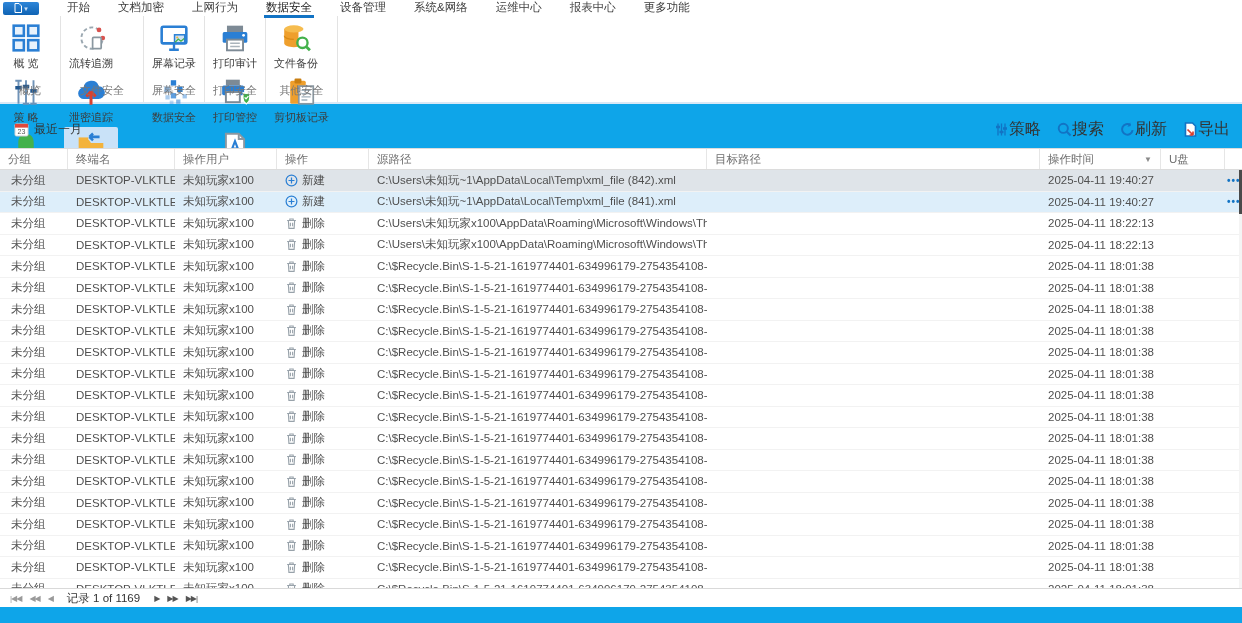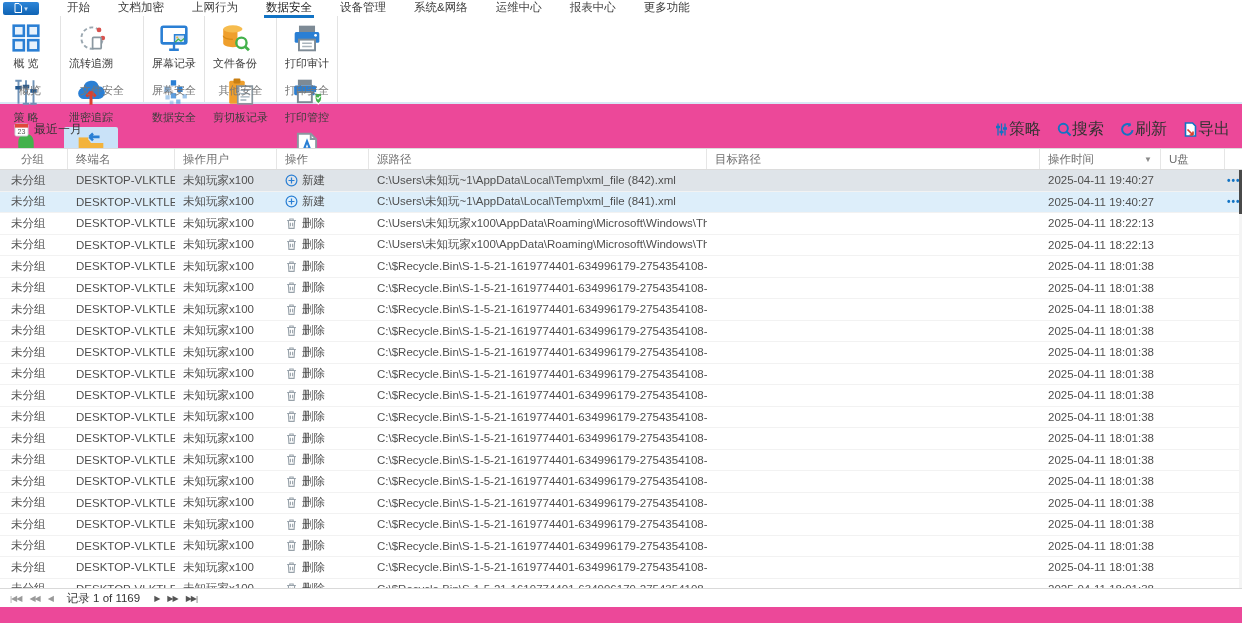--- a/index.html
+++ b/index.html
@@ -1,18 +1,18 @@
 <!DOCTYPE html>
 <html><head>
 <meta charset="utf-8">
 <style>
   * { margin:0; padding:0; box-sizing:border-box; }
   html,body { width:1242px; height:623px; overflow:hidden; background:#fff;
     font-family:"Liberation Sans","DejaVu Sans",sans-serif; }
-  .app { width:1242px; height:623px; display:flex; flex-direction:column; background:#ec4899; }
+  .app { width:1242px; height:623px; display:flex; flex-direction:column; background:#0ea5e9; }
 
   
   .menubar { height:16px; display:flex; align-items:center; background:#fff; flex:none; }
   .appbtn { width:36px; height:13px; margin-left:3px; background:linear-gradient(#2f86d8,#0f63b4);
     border-radius:2px; display:flex; align-items:center; justify-content:center; gap:2px; cursor:pointer; }
   .appbtn svg { display:block; }
   .appbtn .chev { color:#cfe3f7; font-size:7px; line-height:1; }
   .menu-items { display:flex; margin-left:14px; }
   .menu-item { font-size:11.5px; color:#3d3d3d; padding:1px 14px 2px 14px; cursor:pointer; position:relative; white-space:nowrap; }
   .menu-item.active { color:#1a1a1a; }
@@ -34,21 +34,21 @@
   .datechip { display:flex; align-items:center; gap:5px; font-size:12px; color:#333; cursor:pointer; }
   .factions { margin-left:auto; display:flex; align-items:center; gap:16px; }
   .faction { display:flex; align-items:center; font-size:16px; color:#333; cursor:pointer; }
   .sic { width:15px; height:15px; display:block; }
 
   
   .thead { height:22px; display:flex; border-top:1px solid #dcdcdc; border-bottom:1px solid #dcdcdc;
     background:#fff; flex:none; }
   .th { display:flex; align-items:center; font-size:11.5px; color:#6f6f6f; padding-left:8px;
     border-right:1px solid #e6e6e6; white-space:nowrap; overflow:hidden; cursor:pointer; }
-  .th.c-group { padding-left:21px; }
+  .th.c-group { padding-left:8px; }
   .sortarrow { margin-left:auto; margin-right:8px; font-size:8px; color:#8a8a8a; }
   .c-group{width:68px}.c-term{width:107px}.c-user{width:102px}.c-op{width:92px}
   .c-src{width:338px}.c-tgt{width:333px}.c-time{width:121px}.c-usb{width:64px}.c-act{width:17px;border-right:none}
   .tbody { height:418px; overflow:hidden; position:relative; flex:none; }
   .trow { height:21.5px; display:flex; align-items:center; border-bottom:1px solid #f2f2f2; cursor:pointer; background:#fff; }
   .trow.selected { background:#dfe4e9; }
   .trow.hover { background:#ddeefa; }
   .td { font-size:11.5px; color:#4f4f4f; padding-left:8px; white-space:nowrap; overflow:hidden; height:100%;
     display:flex; align-items:center; gap:4px; }
   .td.c-group { padding-left:11px;text-align:right; }
@@ -213,73 +213,73 @@
           <span class="lbl">数据安全</span>
         </div>
       </div>
       <div class="rglabel">屏幕安全</div>
     </div>
 
     <div class="rgroup">
       <div class="ritems">
         <div class="ritem">
           <svg class="ric" viewBox="0 0 28 28">
+              <rect x="6.5" y="2.5" width="15" height="6" fill="#7d8a95"></rect>
+              <rect x="2.5" y="8.5" width="23" height="10" rx="1.5" fill="#2a7fd4"></rect>
+              <circle cx="22" cy="11.5" r="1.3" fill="#fff"></circle>
+              <rect x="6.5" y="15.5" width="15" height="10" fill="#fff" stroke="#7d8a95" stroke-width="1.8"></rect>
+              <path d="M9.5 19h9M9.5 22h9" stroke="#aab4bc" stroke-width="1.4"></path>
+            </svg>
+          <span class="lbl">打印审计</span>
+        </div>
+        <div class="ritem">
+          <svg class="ric" viewBox="0 0 28 28">
+              <rect x="5.5" y="2.5" width="13" height="5.5" fill="#7d8a95"></rect>
+              <rect x="2" y="8" width="20.5" height="9" rx="1.5" fill="#2a7fd4"></rect>
+              <rect x="5.5" y="14" width="13" height="9.5" fill="#fff" stroke="#7d8a95" stroke-width="1.8"></rect>
+              <path d="M21.5 14.5c2 1.1 4.2 1.1 6.2 0v5.3c0 3.3-3.1 5.4-3.1 5.4s-3.1-2.1-3.1-5.4z" fill="#43b14b" stroke="#fff" stroke-width="1"></path>
+              <path d="M23 19l1.3 1.4 2.2-2.6" stroke="#fff" stroke-width="1.2" fill="none"></path>
+            </svg>
+          <span class="lbl">打印管控</span>
+        </div>
+        <div class="ritem">
+          <svg class="ric" viewBox="0 0 28 28">
+              <path d="M5.5 2.5h12l5 5v18h-17z" fill="#fff" stroke="#8a97a0" stroke-width="1.8"></path>
+              <path d="M17.5 2.5v5h5" fill="none" stroke="#8a97a0" stroke-width="1.8"></path>
+              <path d="M10 20l4-10.5L18 20M11.5 16.5h5" stroke="#2a7fd4" stroke-width="2" fill="none"></path>
+            </svg>
+          <span class="lbl">打印水印</span>
+        </div>
+      </div>
+      <div class="rglabel">打印安全</div>
+    </div>
+
+    <div class="rgroup">
+      <div class="ritems">
+        <div class="ritem">
+          <svg class="ric" viewBox="0 0 28 28">
               <path d="M3 5.5v13.5c0 2 4 3.6 9 3.6 1.5 0 3-.15 4.3-.4V5.5z" fill="#ef9f2c"></path>
               <ellipse cx="12" cy="5.5" rx="9" ry="3.3" fill="#f6bc4e"></ellipse>
               <path d="M3 12c0 1.8 4 3.3 9 3.3" stroke="#d88a15" stroke-width="1.2" fill="none"></path>
               <circle cx="20" cy="18.5" r="4.8" fill="#fff" fill-opacity=".5" stroke="#43b14b" stroke-width="2.2"></circle>
               <path d="M23.6 22.1L27 25.5" stroke="#43b14b" stroke-width="2.6"></path>
             </svg>
           <span class="lbl">文件备份</span>
         </div>
         <div class="ritem">
           <svg class="ric" viewBox="0 0 28 28">
               <rect x="3" y="3.5" width="14.5" height="21.5" rx="1.5" fill="#ef9f2c"></rect>
               <rect x="7" y="1.5" width="6.5" height="4.5" rx="1" fill="#c97f12"></rect>
               <rect x="11" y="8.5" width="13.5" height="16.5" fill="#fff" stroke="#8a97a0" stroke-width="1.6"></rect>
               <path d="M13.5 12.5h8.5M13.5 15.5h8.5M13.5 18.5h8.5M13.5 21.5h5.5" stroke="#9fb0bc" stroke-width="1.3"></path>
             </svg>
           <span class="lbl">剪切板记录</span>
         </div>
       </div>
       <div class="rglabel">其他安全</div>
-    </div>
-
-    <div class="rgroup">
-      <div class="ritems">
-        <div class="ritem">
-          <svg class="ric" viewBox="0 0 28 28">
-              <rect x="6.5" y="2.5" width="15" height="6" fill="#7d8a95"></rect>
-              <rect x="2.5" y="8.5" width="23" height="10" rx="1.5" fill="#2a7fd4"></rect>
-              <circle cx="22" cy="11.5" r="1.3" fill="#fff"></circle>
-              <rect x="6.5" y="15.5" width="15" height="10" fill="#fff" stroke="#7d8a95" stroke-width="1.8"></rect>
-              <path d="M9.5 19h9M9.5 22h9" stroke="#aab4bc" stroke-width="1.4"></path>
-            </svg>
-          <span class="lbl">打印审计</span>
-        </div>
-        <div class="ritem">
-          <svg class="ric" viewBox="0 0 28 28">
-              <rect x="5.5" y="2.5" width="13" height="5.5" fill="#7d8a95"></rect>
-              <rect x="2" y="8" width="20.5" height="9" rx="1.5" fill="#2a7fd4"></rect>
-              <rect x="5.5" y="14" width="13" height="9.5" fill="#fff" stroke="#7d8a95" stroke-width="1.8"></rect>
-              <path d="M21.5 14.5c2 1.1 4.2 1.1 6.2 0v5.3c0 3.3-3.1 5.4-3.1 5.4s-3.1-2.1-3.1-5.4z" fill="#43b14b" stroke="#fff" stroke-width="1"></path>
-              <path d="M23 19l1.3 1.4 2.2-2.6" stroke="#fff" stroke-width="1.2" fill="none"></path>
-            </svg>
-          <span class="lbl">打印管控</span>
-        </div>
-        <div class="ritem">
-          <svg class="ric" viewBox="0 0 28 28">
-              <path d="M5.5 2.5h12l5 5v18h-17z" fill="#fff" stroke="#8a97a0" stroke-width="1.8"></path>
-              <path d="M17.5 2.5v5h5" fill="none" stroke="#8a97a0" stroke-width="1.8"></path>
-              <path d="M10 20l4-10.5L18 20M11.5 16.5h5" stroke="#2a7fd4" stroke-width="2" fill="none"></path>
-            </svg>
-          <span class="lbl">打印水印</span>
-        </div>
-      </div>
-      <div class="rglabel">打印安全</div>
     </div>
 
   </div>
 
   <div class="filterbar">
     <div class="datechip">
       <svg class="sic" viewBox="0 0 16 16">
           <rect x="1" y="2" width="14" height="13" rx="1.5" fill="#fff" stroke="#c4cacf" stroke-width="1"></rect>
           <path d="M1 2h14v4H1z" fill="#e0483a"></path>
           <text x="8" y="12.5" font-size="7.5" fill="#555" text-anchor="middle" font-family="Liberation Sans, sans-serif">23</text>

